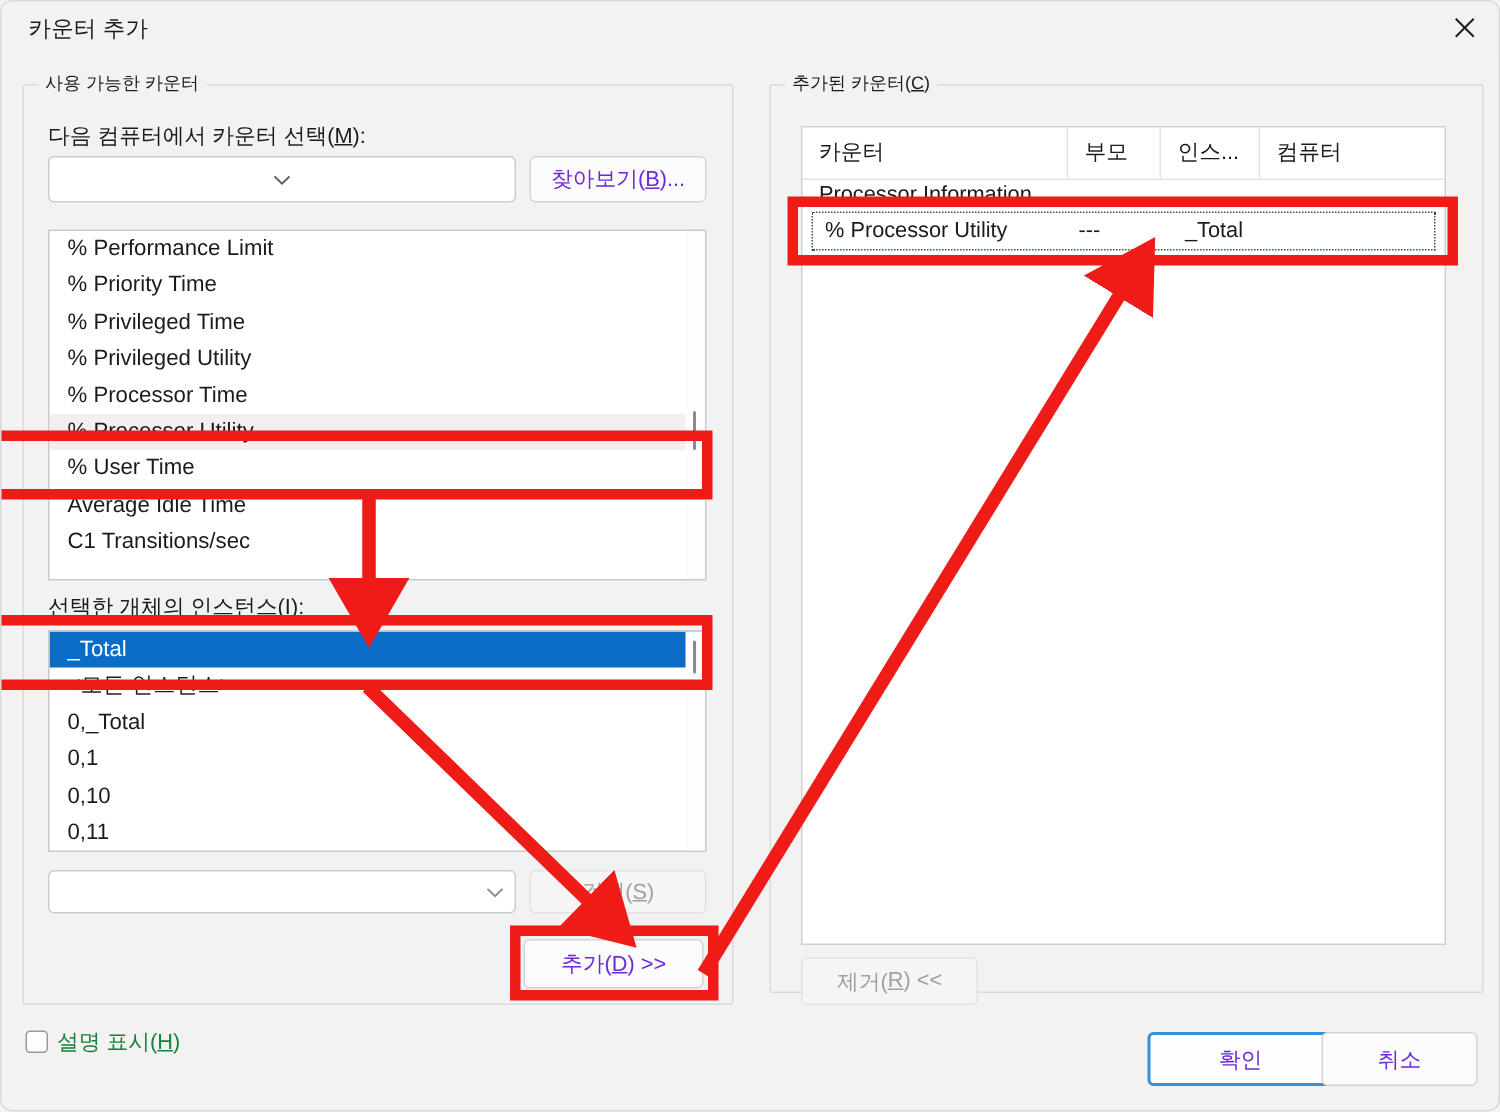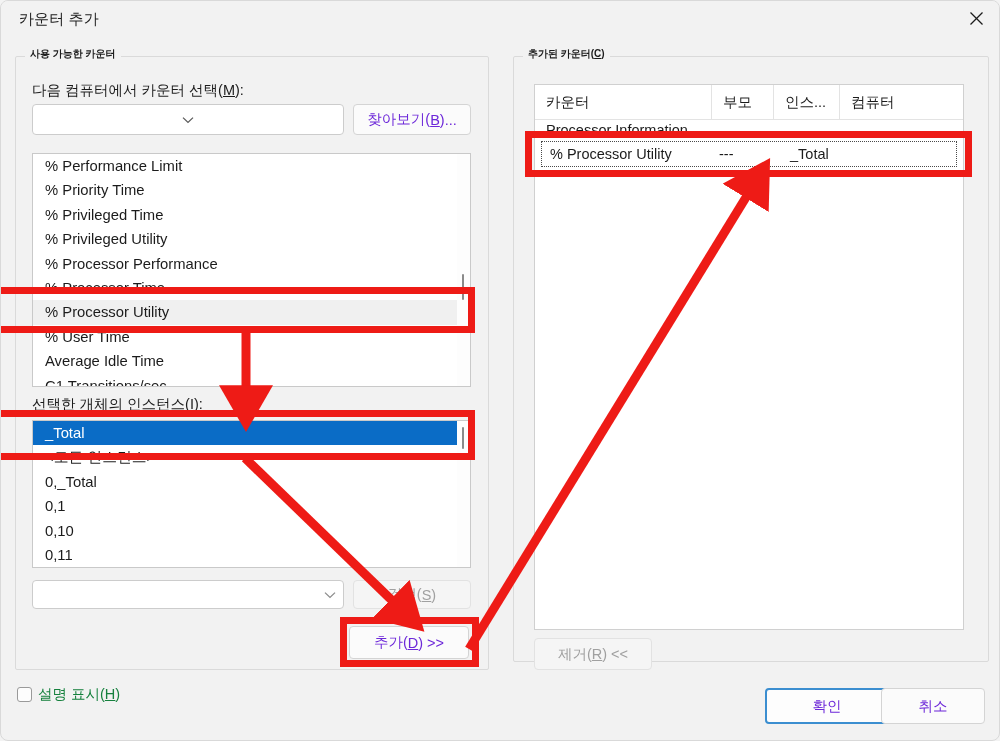--- a/index.html
+++ b/index.html
@@ -38,24 +38,23 @@
   .groupbox{
     position:absolute;
     border:1px solid #dadada;
     border-radius:2px;
     background:transparent;
   }
   .group-legend{
     position:absolute;
     background:#f2f2f2;
     padding:0 5px;
-    font-size:10px;
+    font-size:12px;
     color:#1b1b1b;
     white-space:nowrap;
-    font-weight:bold;
   }
   .grp-left{left:14px;top:55px;width:472px;height:612px;}
   .grp-right{left:512px;top:55px;width:474px;height:604px;}
 
   
   .lbl{position:absolute;font-size:14.5px;color:#1b1b1b;white-space:nowrap;}
   .u{text-decoration:underline;}
 
   
   .combo{
@@ -188,21 +187,20 @@
   <div class="btn" style="left:352px;top:103px;width:118px;height:31px;">찾아보기(<span class="u">B</span>)...</div>
 
   <div class="listbox" id="counter-list" style="left:31px;top:152px;width:439px;height:234px;">
     <div class="sbar">
       <div class="sthumb" style="top:120px;height:26px;"></div>
     </div>
   <div class="lb-row">% Performance Limit</div>
       <div class="lb-row">% Priority Time</div>
       <div class="lb-row">% Privileged Time</div>
       <div class="lb-row">% Privileged Utility</div>
-      <div class="lb-row">% Processor Performance</div>
       <div class="lb-row">% Processor Time</div>
       <div class="lb-row hover">% Processor Utility</div>
       <div class="lb-row">% User Time</div>
       <div class="lb-row">Average Idle Time</div>
       <div class="lb-row">C1 Transitions/sec</div>
     </div>
 
   <div class="lbl" style="left:31px;top:394px;">선택한 개체의 인스턴스(<span class="u">I</span>):</div>
 
   <div class="listbox" id="instance-list" style="left:31px;top:419px;width:439px;height:148px;">

